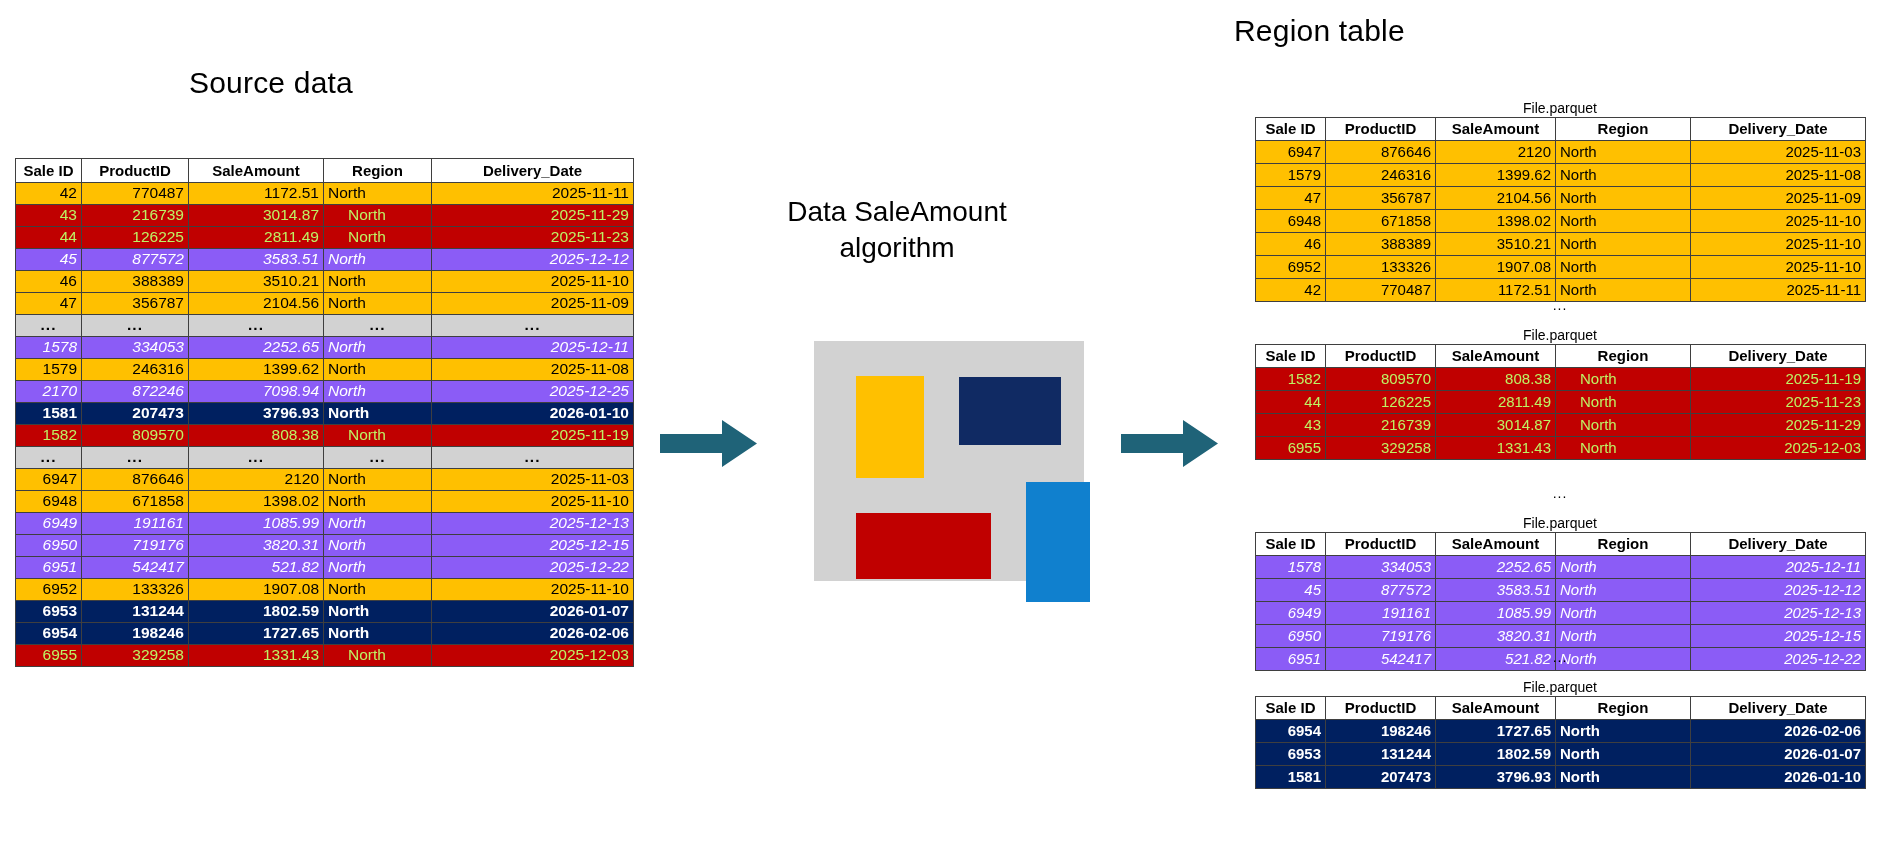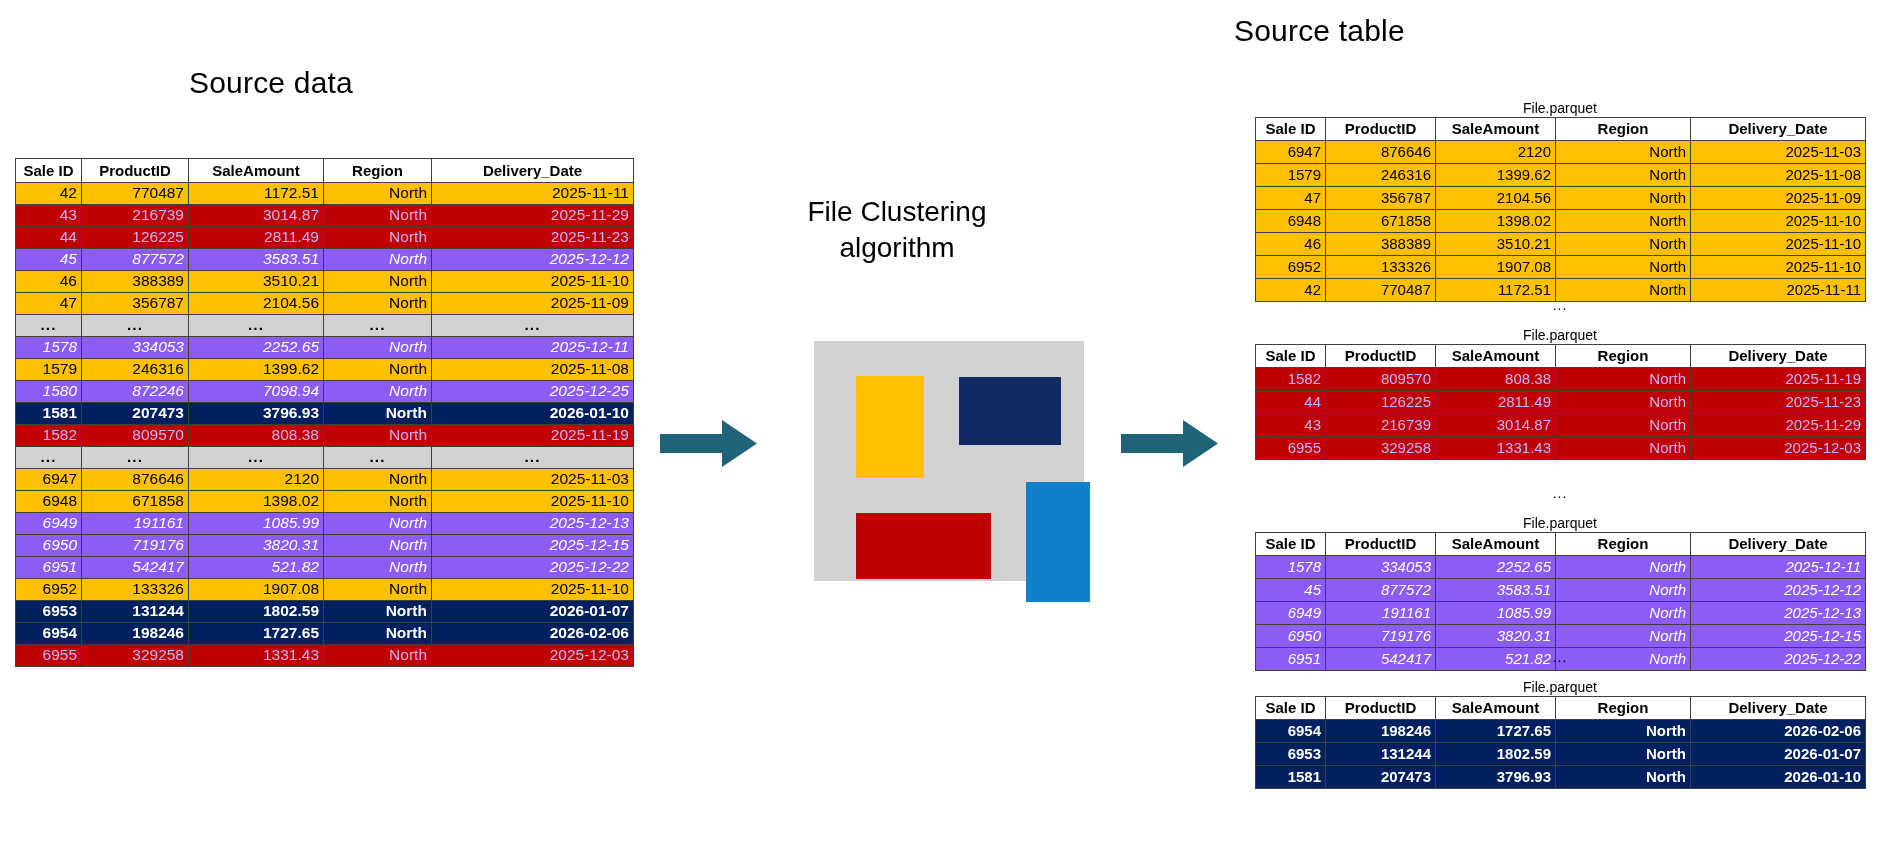--- a/index.html
+++ b/index.html
@@ -45,26 +45,26 @@
   }
   table.grid th {
     background: #ffffff;
     color: #000000;
     font-weight: bold;
     text-align: center;
     font-size: 15px;
     height: 18px;
   }
   td.num { text-align: right; }
-  td.txt { text-align: right; }
+  td.txt { text-align: left; }
   td.dots { text-align: center; background: #d2d2d2 !important; color:#000; font-weight:bold; letter-spacing:1px;}
 
   
   tr.c-yellow td { background: #FFC000; color: #000000; }
-  tr.c-red    td { background: #C00000; color: #c4b5fd; padding-left: 24px; }
+  tr.c-red    td { background: #C00000; color: #bef264; padding-left: 24px; }
   tr.c-blue   td { background: #8b5cf6; color: #ffffff; font-style: italic; }
   tr.c-navy   td { background: #002060; color: #ffffff; font-weight: bold; }
   tr.c-grey   td { background: #d2d2d2; color: #000000; }
 
   
   #source-table-wrap {
     position: absolute;
     left: 15px;
     top: 158px;
   }
@@ -139,21 +139,21 @@
   table.ordered col.o2 { width: 120px; }
   table.ordered col.o3 { width: 135px; }
   table.ordered col.o4 { width: 175px; }
   table.ordered th, table.ordered td { height: 17px; font-size: 15px; }
 </style>
 </head>
 <body>
 
 <div class="heading" id="heading-source">Source data</div>
 
-<div class="heading" id="heading-ordered">Source table</div>
+<div class="heading" id="heading-ordered">Region table</div>
 
 <div id="source-table-wrap">
   <table class="grid" id="source-table">
     <colgroup>
       <col class="c0">
         <col class="c1">
         <col class="c2">
         <col class="c3">
         <col class="c4">
     </colgroup>
@@ -224,21 +224,21 @@
           <td class="num">2025-12-11</td>
         </tr>
         <tr class="c-yellow">
           <td class="num">1579</td>
           <td class="num">246316</td>
           <td class="num">1399.62</td>
           <td class="txt">North</td>
           <td class="num">2025-11-08</td>
         </tr>
         <tr class="c-blue">
-          <td class="num">1580</td>
+          <td class="num">2170</td>
           <td class="num">872246</td>
           <td class="num">7098.94</td>
           <td class="txt">North</td>
           <td class="num">2025-12-25</td>
         </tr>
         <tr class="c-navy">
           <td class="num">1581</td>
           <td class="num">207473</td>
           <td class="num">3796.93</td>
           <td class="txt">North</td>
@@ -318,21 +318,21 @@
           <td class="num">6955</td>
           <td class="num">329258</td>
           <td class="num">1331.43</td>
           <td class="txt">North</td>
           <td class="num">2025-12-03</td>
         </tr>
       </tbody>
   </table>
 </div>
 
-<div id="algo-title">File Clustering algorithm</div>
+<div id="algo-title">Data SaleAmount algorithm</div>
 
 <div id="cluster-box">
   <div class="cluster-rect" id="rect-yellow"></div>
   <div class="cluster-rect" id="rect-navy"></div>
   <div class="cluster-rect" id="rect-red"></div>
   <div class="cluster-rect" id="rect-blue"></div>
 </div>
 
 <svg class="arrow" id="arrow-left" viewBox="0 0 97 55">
   <polygon points="0,18 62,18 62,4 97,27.5 62,51 62,37 0,37" fill="#1F6378"></polygon>

